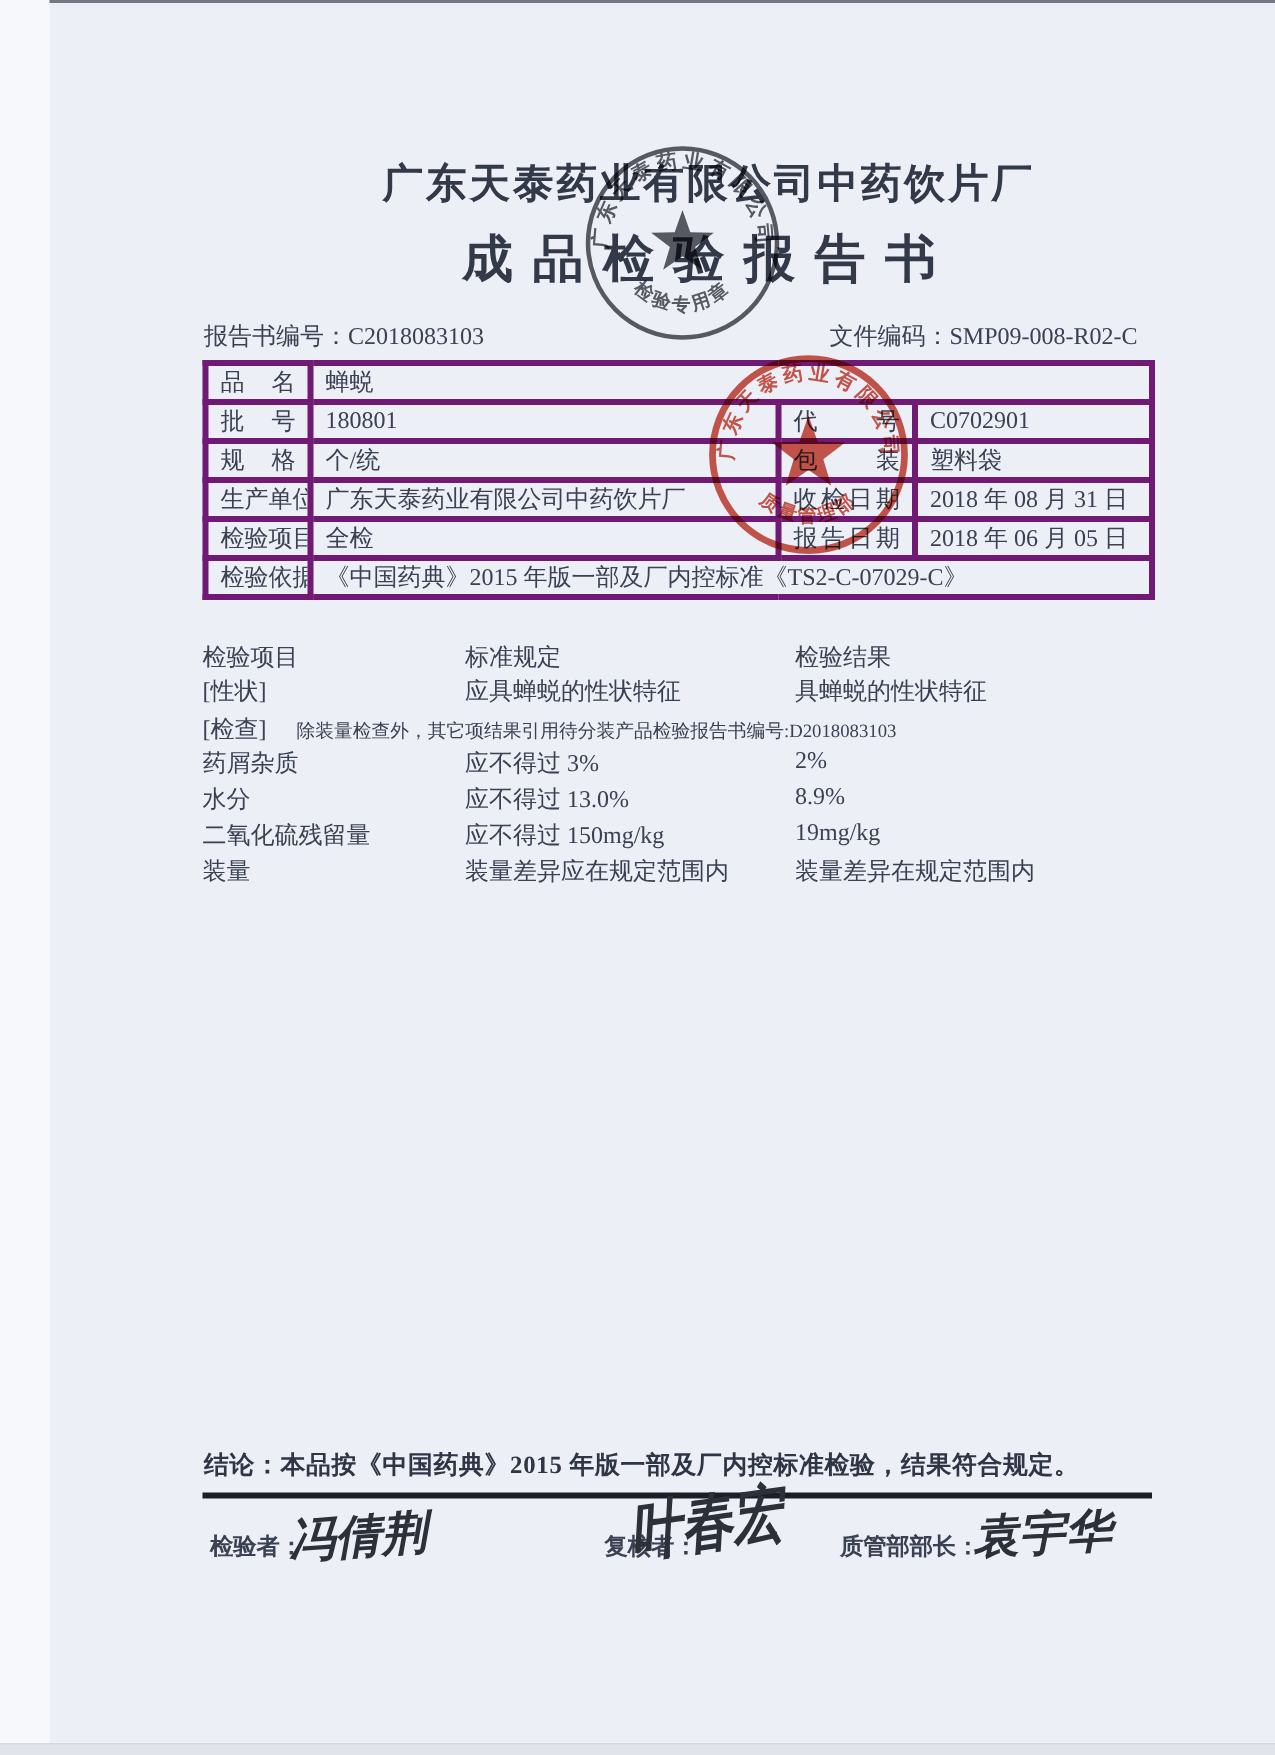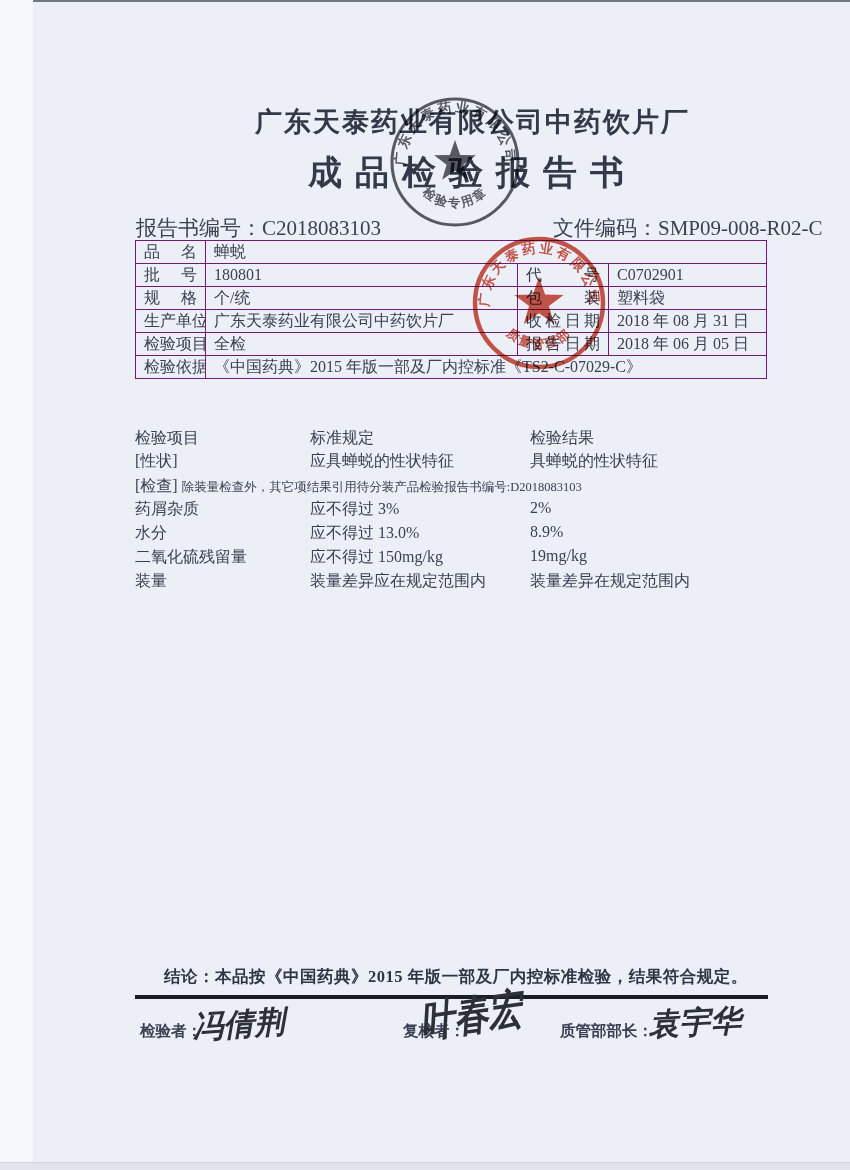--- a/index.html
+++ b/index.html
@@ -12,46 +12,46 @@
   .scan-area{position:absolute;left:33px;top:0;right:0;bottom:0;background:#edeff6;}
   .top-edge{position:absolute;left:33px;top:0;right:0;height:2px;background:#737984;}
   .bottom-edge{position:absolute;left:0;right:0;bottom:0;height:7px;background:#e2e4ec;border-top:1px solid #d6d8e1;}
 
   
   .title-wrap{position:absolute;left:135px;width:675px;text-align:center;}
   .title-1{top:104px;font-size:27px;font-weight:700;letter-spacing:2px;color:#323948;}
   .title-2{top:150px;font-size:34px;font-weight:700;letter-spacing:13px;color:#323948;}
 
   
-  .meta{position:absolute;top:214px;font-size:21px;color:#394153;}
+  .meta{position:absolute;top:214px;font-size:16px;color:#394153;}
   .meta-left{left:136px;}
   .meta-right{left:553px;}
 
   
   table.info{
     position:absolute;left:135px;top:240px;
     border-collapse:collapse;table-layout:fixed;width:631px;
     font-size:16px;color:#394153;
   }
   table.info td{
-    border:1px solid #701a75;height:22px;padding:0 8px;
+    border:4px solid #701a75;height:22px;padding:0 8px;
     white-space:nowrap;overflow:hidden;vertical-align:middle;
   }
   td.lbl{text-align:justify;text-align-last:justify;padding:0 11px;}
 
   
   .res-row{position:absolute;left:135px;width:660px;font-size:16px;color:#394153;white-space:nowrap;}
   .res-c1{position:absolute;left:0;}
   .res-c2{position:absolute;left:175px;}
   .res-c3{position:absolute;left:395px;}
   .check-note{position:absolute;left:135px;font-size:16px;color:#394153;white-space:nowrap;}
-  .check-note .small{font-size:12.5px;}
+  .check-note .small{font-size:12.5px;margin-left:16px;}
 
   
-  .conclusion{position:absolute;left:136px;top:966px;font-size:16.5px;font-weight:700;color:#2e3545;letter-spacing:0.5px;margin-left:28px;}
+  .conclusion{position:absolute;left:136px;top:966px;font-size:16.5px;font-weight:700;color:#2e3545;letter-spacing:0.5px;}
   .rule-thick{position:absolute;left:135px;top:995px;width:633px;height:3.5px;background:#1b1e27;}
 
   
   .sig-label{position:absolute;top:1021px;font-size:15.5px;font-weight:600;color:#394153;white-space:nowrap;}
   .sig-name{position:absolute;font-style:italic;font-weight:700;color:#2c3039;white-space:nowrap;}
   .sig-1{left:192px;top:1004px;font-size:31px;transform:rotate(-4deg);}
   .sig-2{left:420px;top:993px;font-size:34px;transform:rotate(-8deg) scaleY(1.25);}
   .sig-3{left:648px;top:1002px;font-size:31px;transform:rotate(-3deg);}
 
   

